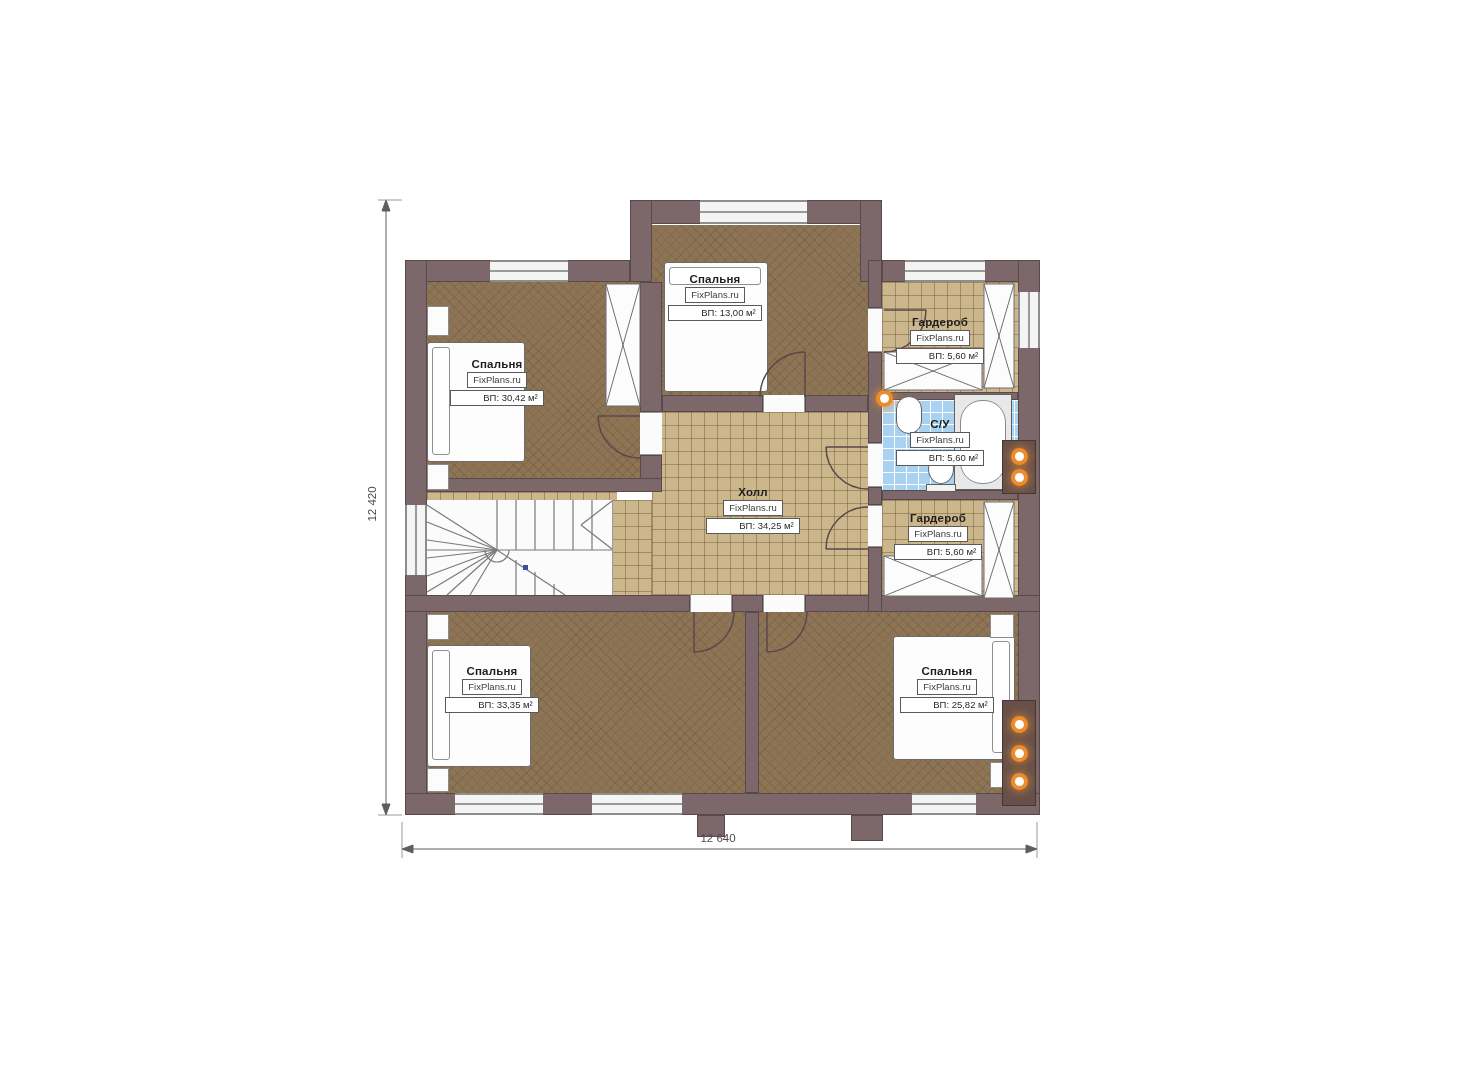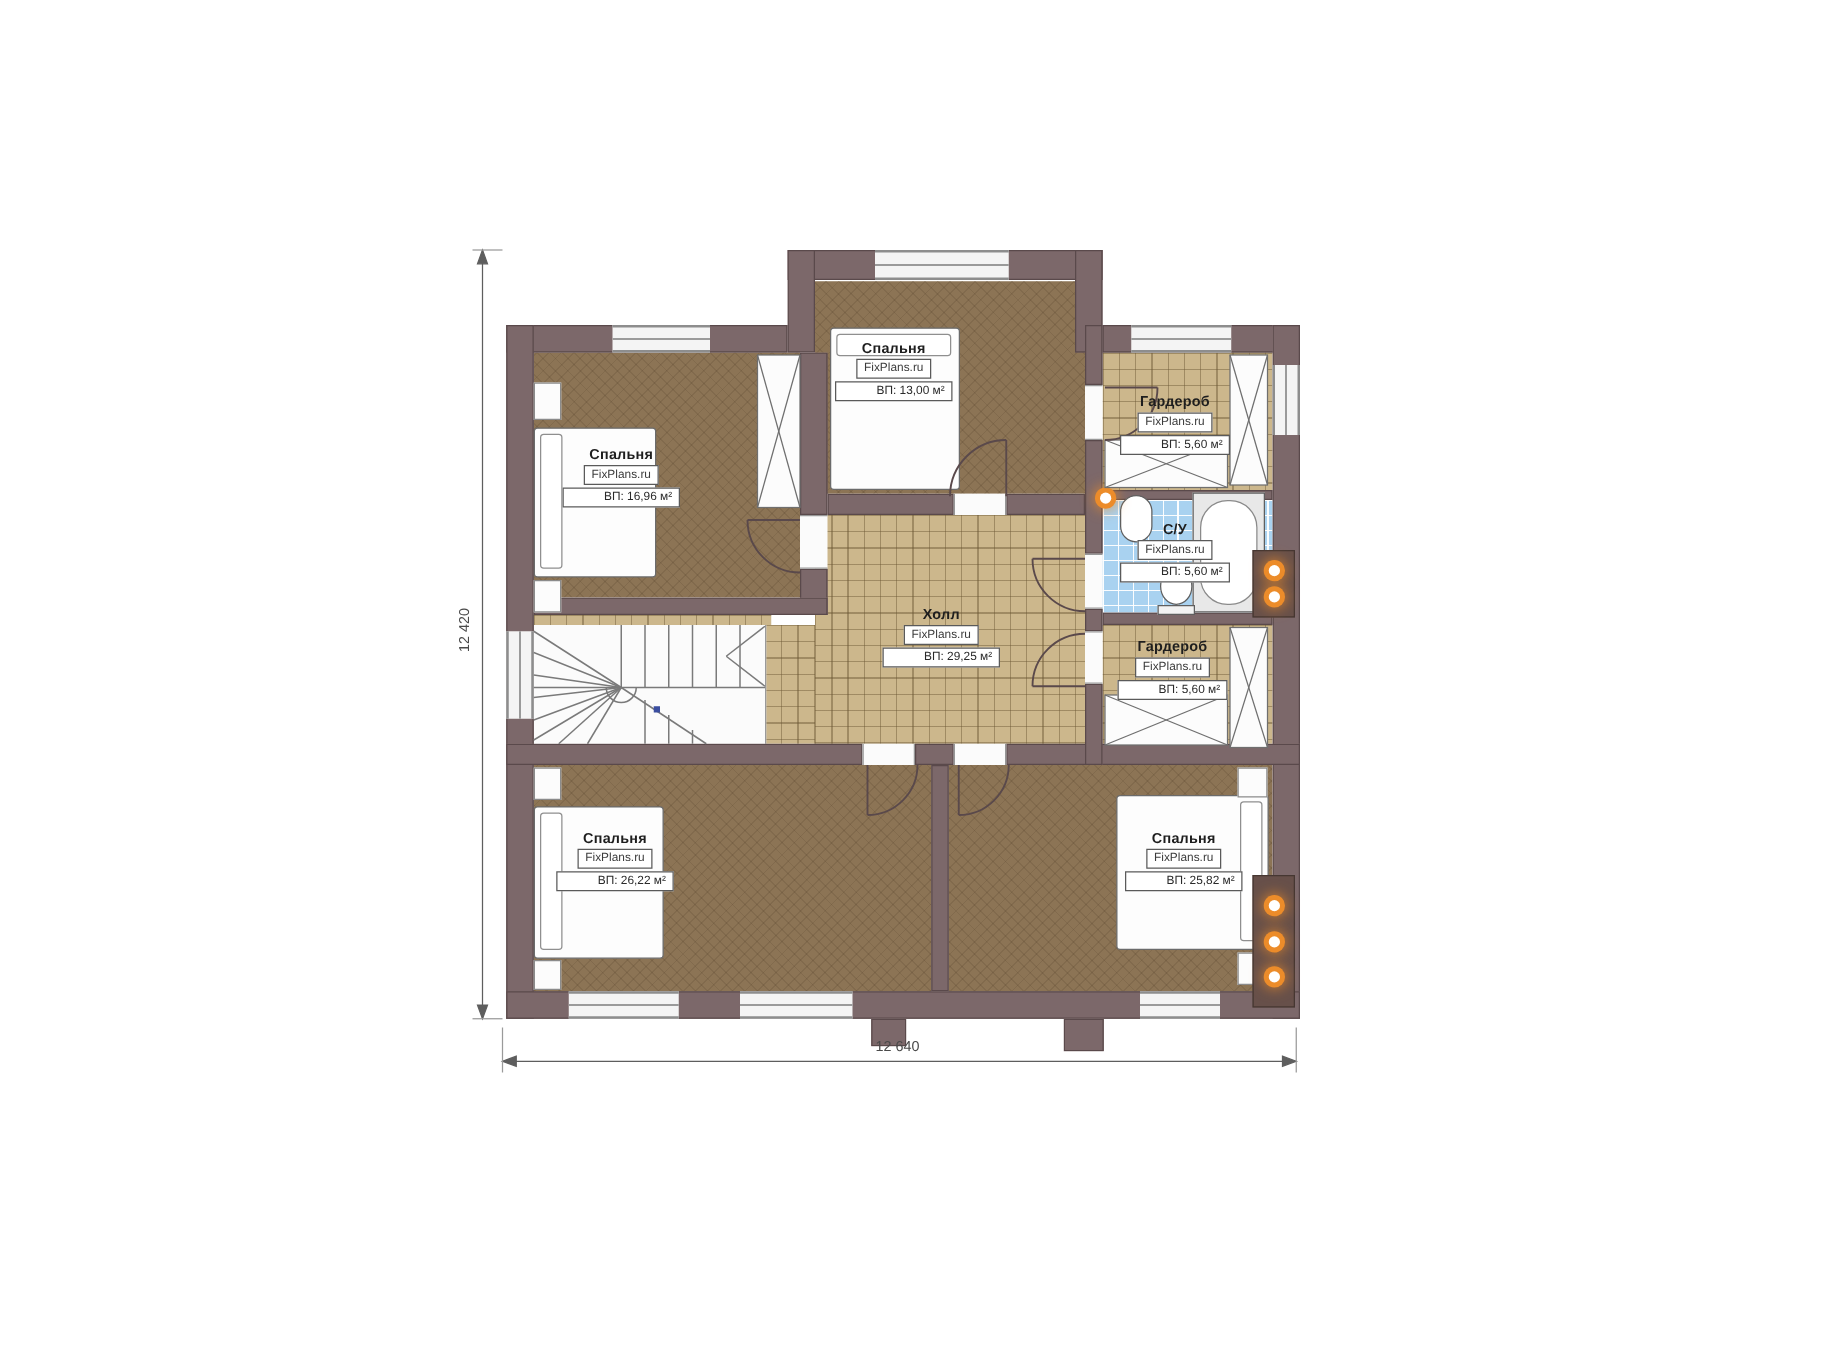--- a/index.html
+++ b/index.html
@@ -237,21 +237,21 @@
       <polygon points="1037,849 1026,845 1026,853"></polygon>
       <line x1="402" y1="822" x2="402" y2="858" stroke="#9a9a9a"></line>
       <line x1="1037" y1="822" x2="1037" y2="858" stroke="#9a9a9a"></line>
     </g>
   </svg>
 
   <div class="room-label" style="left:442px;top:358px">
     <div class="stack">
       <div class="room-name">Спальня</div>
       <div class="room-box">FixPlans.ru</div>
-      <div class="room-box area">ВП: 16,96 м²</div>
+      <div class="room-box area">ВП: 30,42 м²</div>
     </div>
   </div>
   <div class="room-label" style="left:660px;top:273px">
     <div class="stack">
       <div class="room-name">Спальня</div>
       <div class="room-box">FixPlans.ru</div>
       <div class="room-box area">ВП: 13,00 м²</div>
     </div>
   </div>
   <div class="room-label" style="left:885px;top:316px">
@@ -272,28 +272,28 @@
     <div class="stack">
       <div class="room-name">Гардероб</div>
       <div class="room-box">FixPlans.ru</div>
       <div class="room-box area">ВП: 5,60 м²</div>
     </div>
   </div>
   <div class="room-label" style="left:698px;top:486px">
     <div class="stack">
       <div class="room-name">Холл</div>
       <div class="room-box">FixPlans.ru</div>
-      <div class="room-box area">ВП: 29,25 м²</div>
+      <div class="room-box area">ВП: 34,25 м²</div>
     </div>
   </div>
   <div class="room-label" style="left:437px;top:665px">
     <div class="stack">
       <div class="room-name">Спальня</div>
       <div class="room-box">FixPlans.ru</div>
-      <div class="room-box area">ВП: 26,22 м²</div>
+      <div class="room-box area">ВП: 33,35 м²</div>
     </div>
   </div>
   <div class="room-label" style="left:892px;top:665px">
     <div class="stack">
       <div class="room-name">Спальня</div>
       <div class="room-box">FixPlans.ru</div>
       <div class="room-box area">ВП: 25,82 м²</div>
     </div>
   </div>
 

